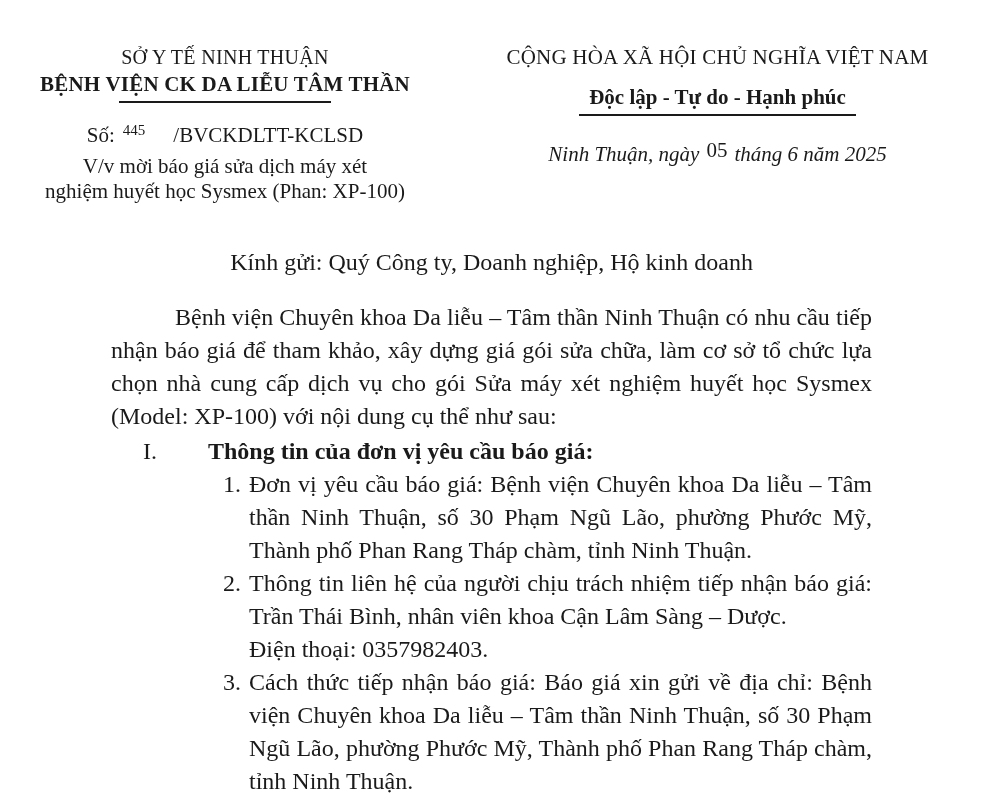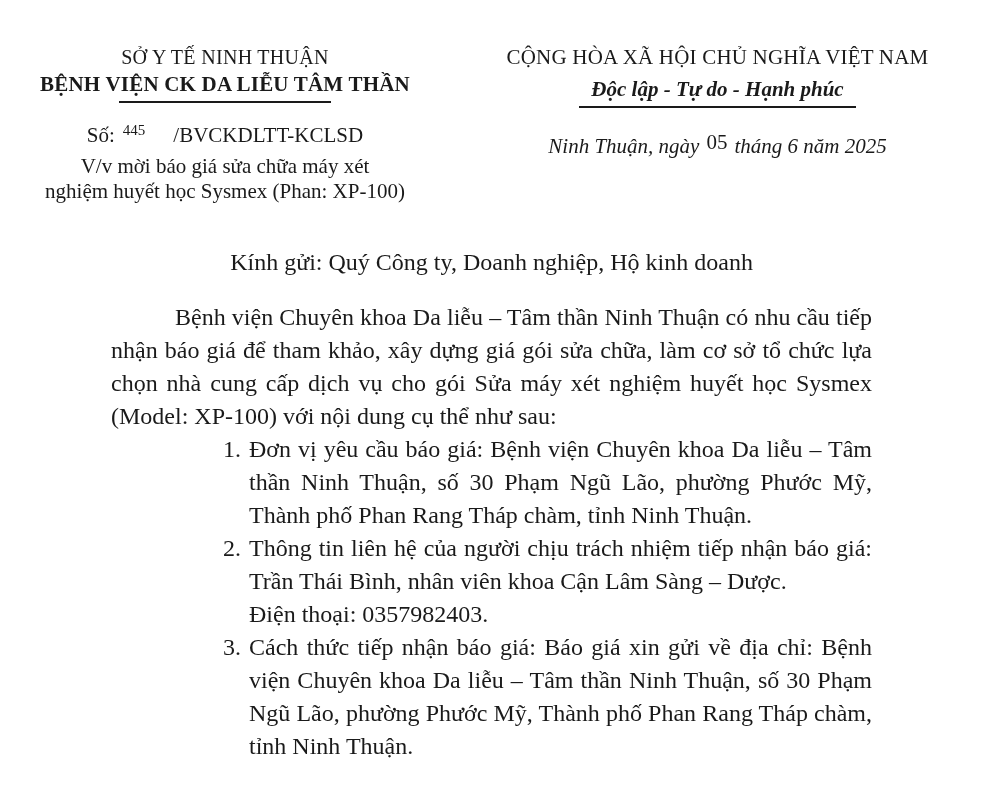--- a/index.html
+++ b/index.html
@@ -16,21 +16,21 @@
   .header { display:flex; padding-top:44px;gap:15px; }
   .h-left  { width:450px; text-align:center; }
   .h-right { width:505px; text-align:center; }
   .parent-org { font-size:20px; line-height:26px; letter-spacing:0.3px; }
   .org-name   { font-size:21px; font-weight:bold; line-height:28px; letter-spacing:0.2px; }
   .rule-left  { width:212px; height:2px; background:#1a1a1a; margin:3px auto 0; }
   .number-line { margin-top:20px; font-size:21px; white-space:nowrap; }
   .num-value   { position:relative; top:-7px; font-size:15px; margin:0 28px 0 8px; }
   .subject     { margin-top:6px; font-size:21px; line-height:25px; }
   .country { font-size:21px; font-weight:normal; line-height:26px; letter-spacing:0.2px; }
-  .motto   { font-size:21px; font-weight:bold; line-height:27px; margin-top:6px;font-style:italic; }
+  .motto   { font-size:21px; font-weight:bold; line-height:27px; margin-top:14px; }
   .rule-right { width:277px; height:2px; background:#1a1a1a; margin:3px auto 0; }
   .date-line  { margin-top:26px; font-style:italic; font-size:21px; white-space:nowrap; }
   .date-day   { font-style:normal; position:relative; top:-4px; padding:0 7px; font-size:21px; }
   .content { padding:0 116px 0 111px; font-size:24px; line-height:33px; }
   .salutation { text-align:center; margin-top:42px; }
   .intro { margin-top:22px; text-align:justify; text-indent:64px; }
   .section-heading { margin-top:2px; }
   .roman  { display:inline-block; margin-left:32px; width:65px; }
   .stitle { font-weight:bold; }
   .list-item { display:flex; }
@@ -45,21 +45,21 @@
   <div class="header">
 
     <div class="h-left">
       <div class="parent-org">SỞ Y TẾ NINH THUẬN</div>
       <div class="org-name">BỆNH VIỆN CK DA LIỄU TÂM THẦN</div>
       <div class="rule-left"></div>
       <div class="number-line">
         <span>Số:</span><span class="num-value">445</span><span>/BVCKDLTT-KCLSD</span>
       </div>
       <div class="subject">
-        <div>V/v mời báo giá sửa chữa máy xét</div>
+        <div>V/v mời báo giá sửa dịch máy xét</div>
         <div>nghiệm huyết học Sysmex (Phan: XP-100)</div>
       </div>
     </div>
 
     <div class="h-right">
       <div class="country">CỘNG HÒA XÃ HỘI CHỦ NGHĨA VIỆT NAM</div>
       <div class="motto">Độc lập - Tự do - Hạnh phúc</div>
       <div class="rule-right"></div>
       <div class="date-line">
         <span>Ninh Thuận, ngày</span><span class="date-day">05</span><span>tháng 6 năm 2025</span>
@@ -67,20 +67,23 @@
     </div>
 
   </div>
 
   <div class="content">
 
     <div class="salutation">Kính gửi: Quý Công ty, Doanh nghiệp, Hộ kinh doanh</div>
 
     <div class="intro">Bệnh viện Chuyên khoa Da liễu – Tâm thần Ninh Thuận có nhu cầu tiếp nhận báo giá để tham khảo, xây dựng giá gói sửa chữa, làm cơ sở tổ chức lựa chọn nhà cung cấp dịch vụ cho gói Sửa máy xét nghiệm huyết học Sysmex (Model: XP-100) với nội dung cụ thể như sau:</div>
 
+    <div class="section-heading">
+      <span class="roman">I.</span><span class="stitle">Thông tin của đơn vị yêu cầu báo giá:</span>
+    </div>
 
     <div class="list-item">
       <span class="li-num">1.</span>
       <div class="li-text">Đơn vị yêu cầu báo giá: Bệnh viện Chuyên khoa Da liễu – Tâm thần Ninh Thuận, số 30 Phạm Ngũ Lão, phường Phước Mỹ, Thành phố Phan Rang Tháp chàm, tỉnh Ninh Thuận.</div>
     </div>
 
     <div class="list-item">
       <span class="li-num">2.</span>
       <div class="li-text">
         <div>Thông tin liên hệ của người chịu trách nhiệm tiếp nhận báo giá: Trần Thái Bình, nhân viên khoa Cận Lâm Sàng – Dược.</div>

